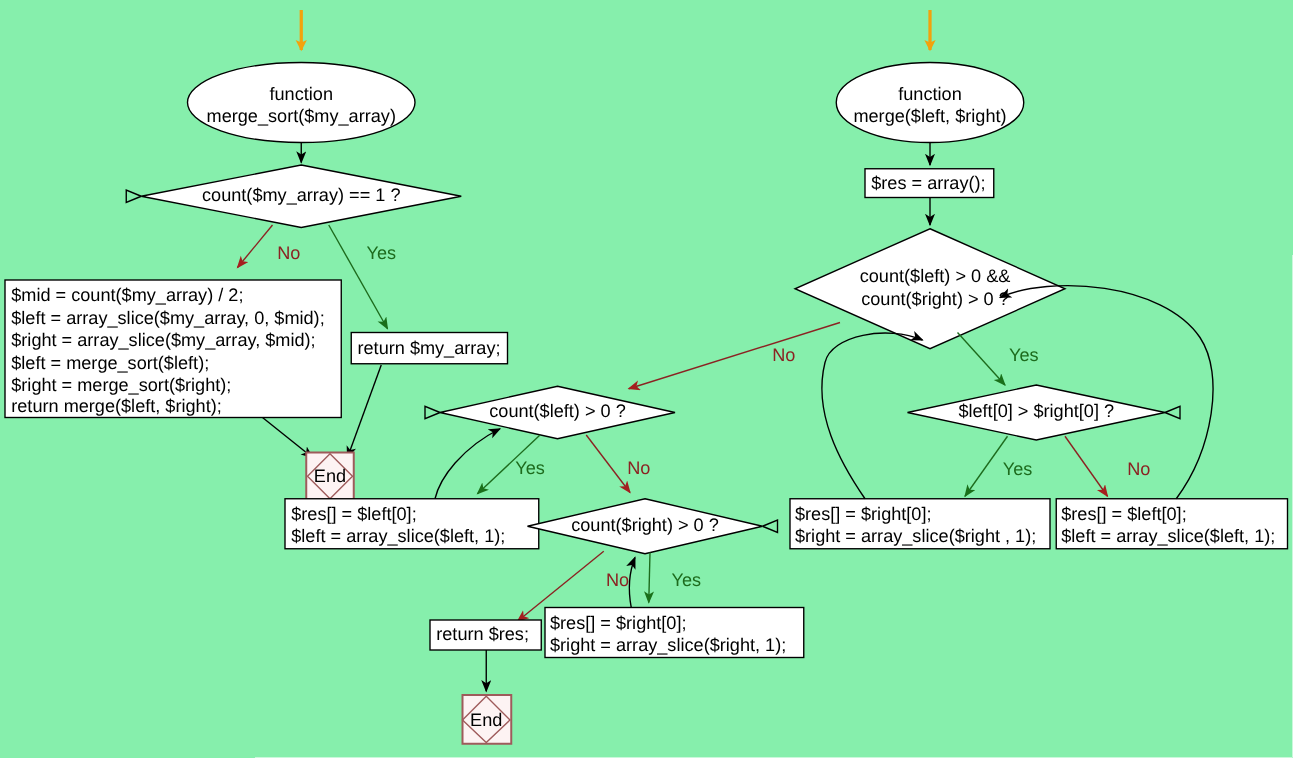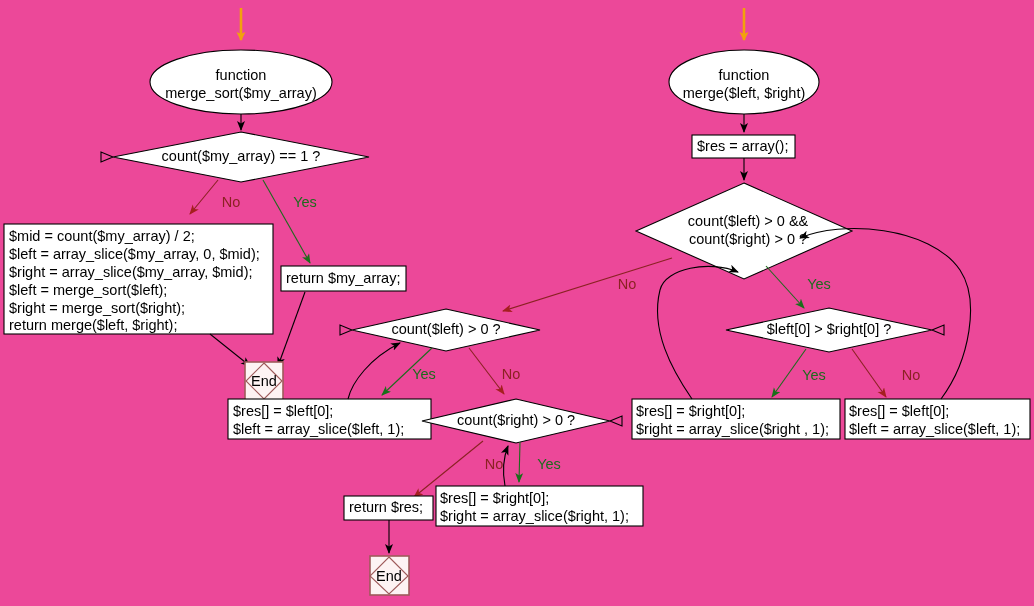--- a/index.html
+++ b/index.html
@@ -4,21 +4,21 @@
 <style>
   html, body {
     margin: 0;
     padding: 0;
     background: #ffffff;
   }
   #page {
     position: relative;
     width: 1034px;
     height: 606px;
-    background: #ec4899;
+    background: #86efac;
     font-family: "Liberation Sans", sans-serif;
     overflow: hidden;
   }
   svg#flow {
     position: absolute;
     left: 0;
     top: 0;
     width: 1034px;
     height: 606px;
   }

